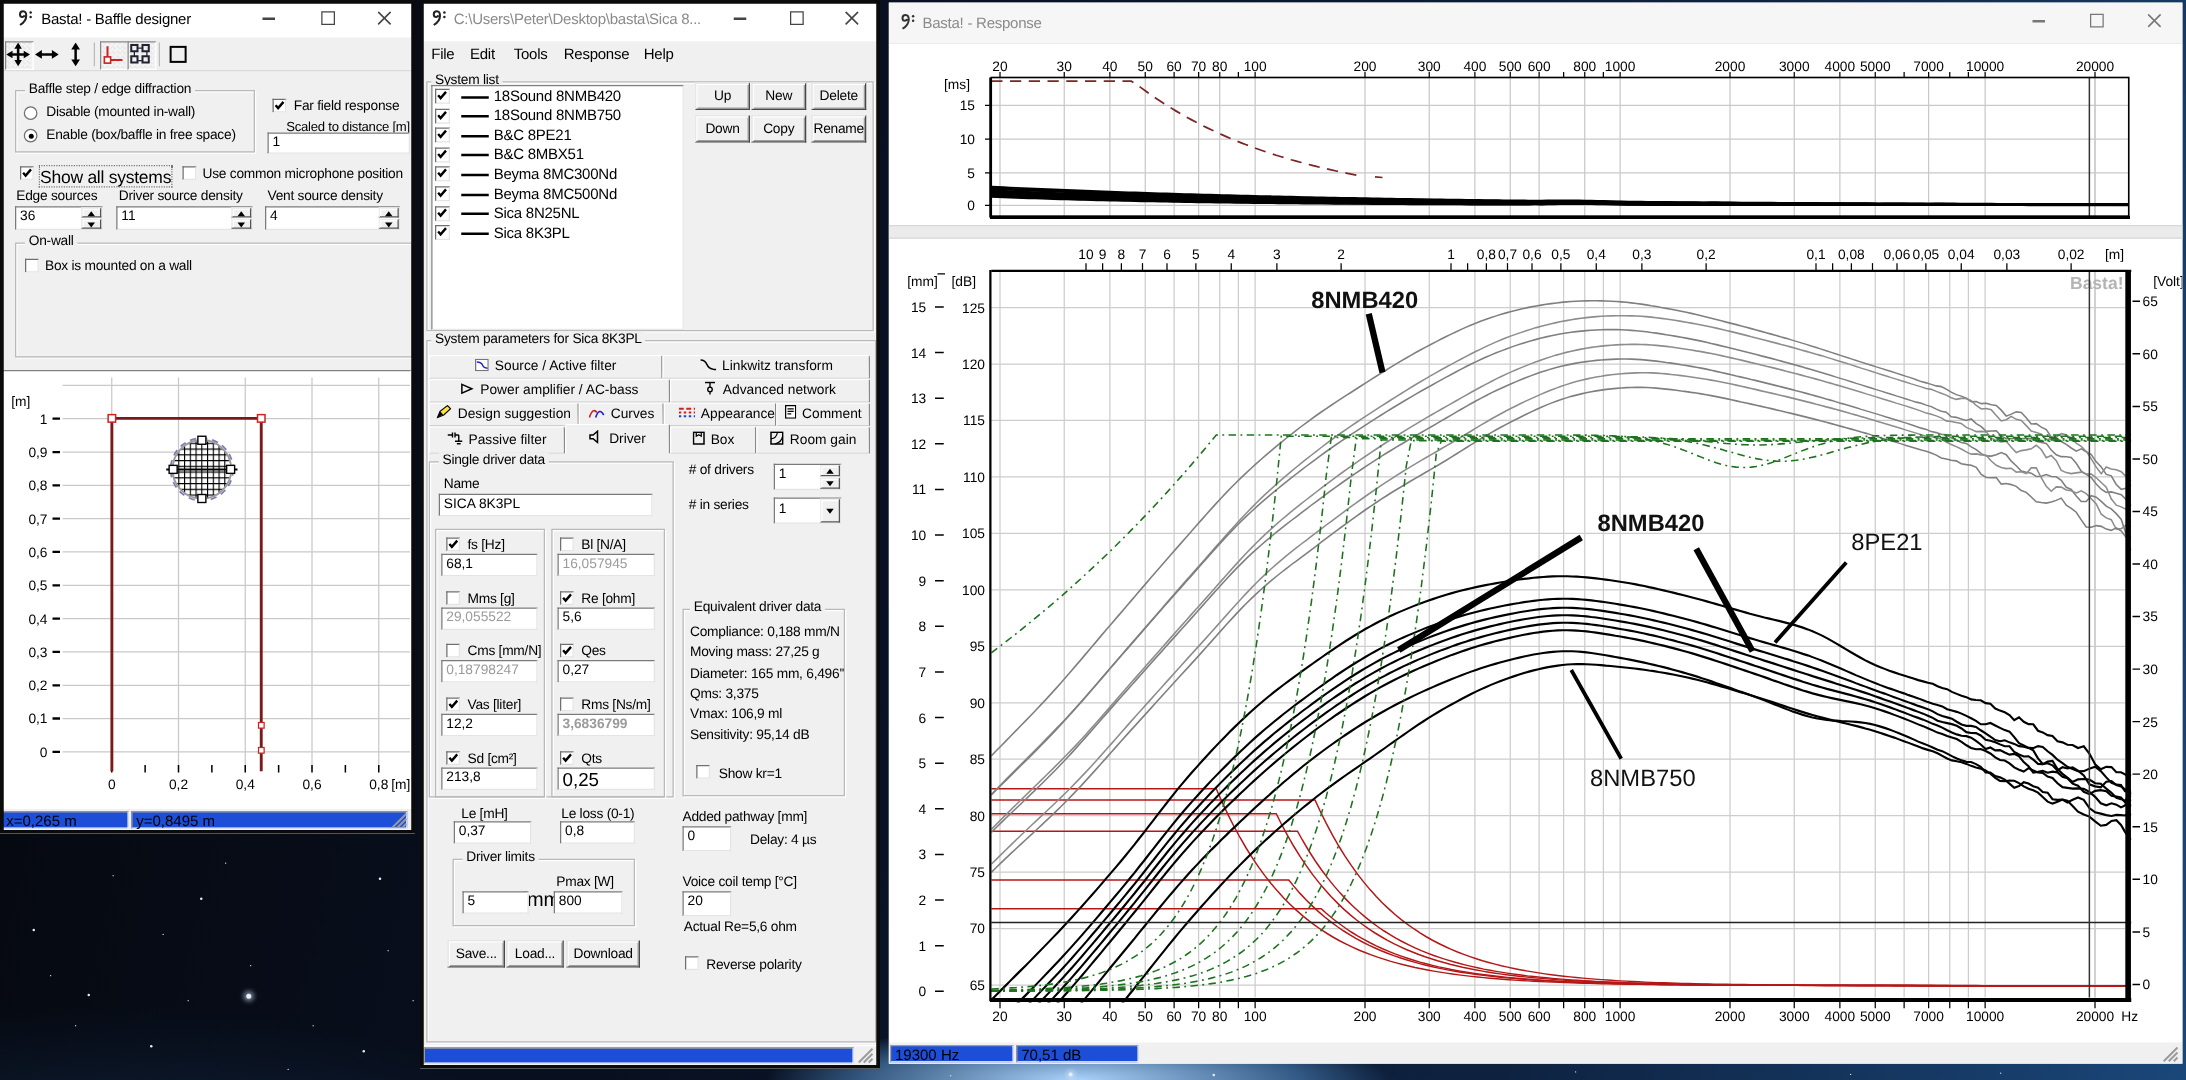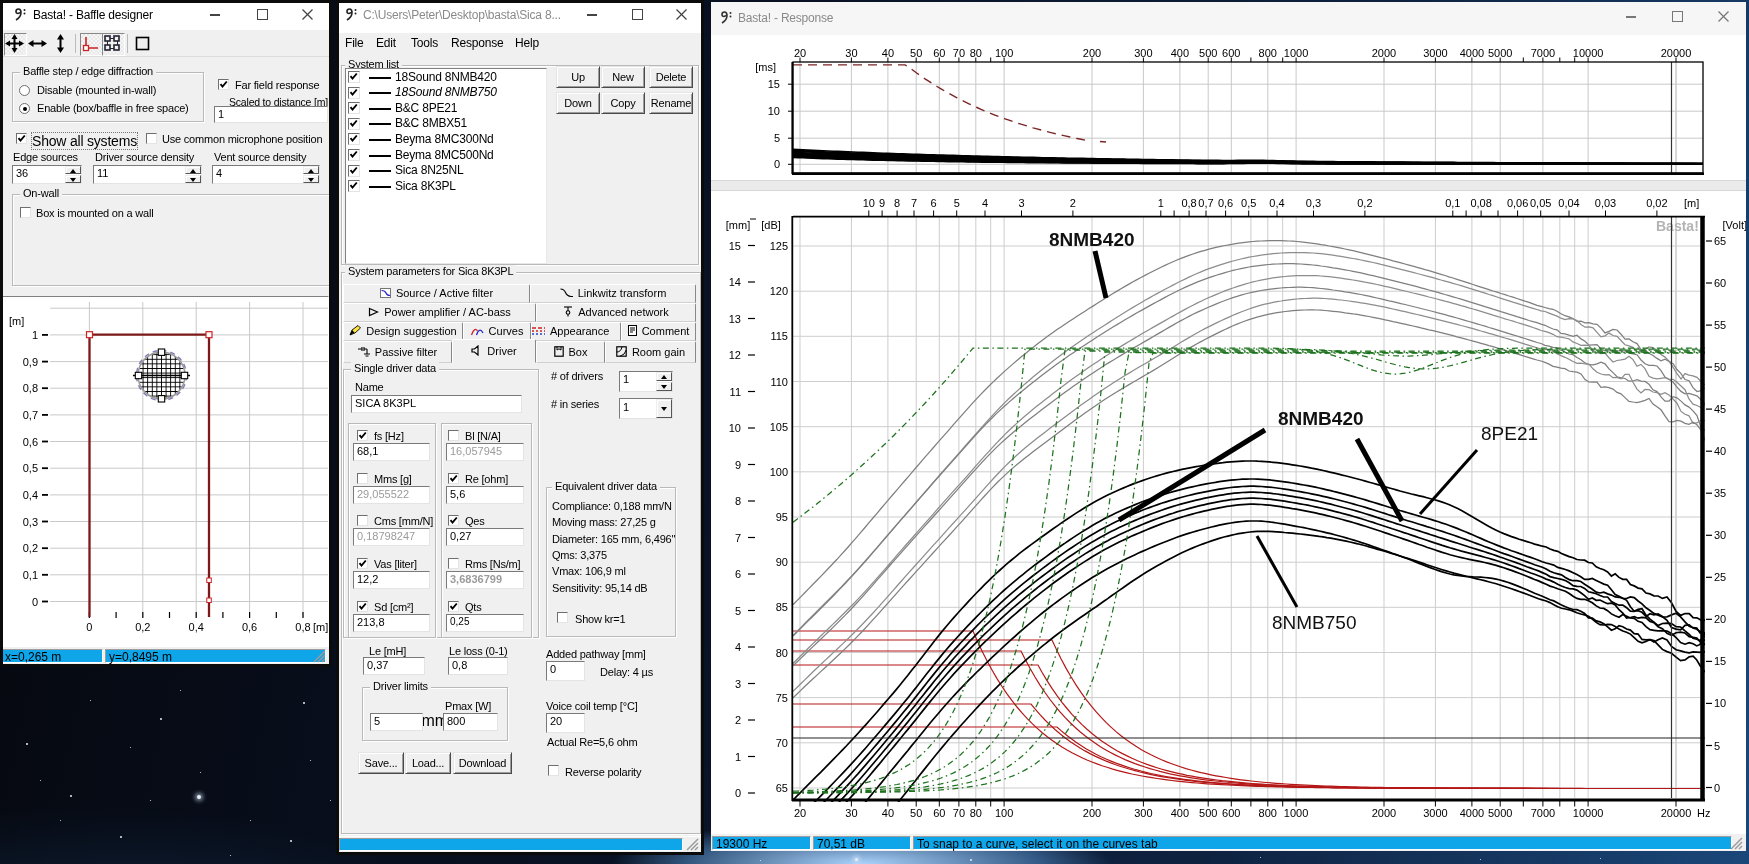--- a/index.html
+++ b/index.html
@@ -9,21 +9,21 @@
  radial-gradient(600px 260px at 80px 1000px, rgba(30,70,120,.55), rgba(0,0,0,0) 75%),
  linear-gradient(103deg,#05070c 0%,#091224 42%,#0e2240 72%,#1a4779 100%);}
 .t{position:absolute;white-space:nowrap;font-family:'Liberation Sans',sans-serif;line-height:1.15;letter-spacing:-0.2px;}
 .tbar{position:absolute;background:#fff;}
 .inp{position:absolute;background:#fff;border:1px solid;border-color:#7a7a7a #e4e4e4 #e4e4e4 #7a7a7a;box-sizing:border-box;font-family:'Liberation Sans',sans-serif;}
 .cb{position:absolute;background:#fff;border:1px solid;border-color:#6f6f6f #e4e4e4 #e4e4e4 #6f6f6f;box-sizing:border-box;}
 .rd{position:absolute;width:11px;height:11px;border-radius:50%;background:#fff;border:1px solid #6f6f6f;box-sizing:border-box;}
 .btn{position:absolute;background:#f0f0f0;border:1px solid;border-color:#e6e6e6 #4a4a4a #4a4a4a #e6e6e6;box-shadow:inset 1px 1px 0 #fff,inset -1px -1px 0 #9d9d9d;box-sizing:border-box;text-align:center;font-family:'Liberation Sans',sans-serif;letter-spacing:-0.2px;}
 .gb{position:absolute;border:1px solid #b9b9b9;box-shadow:inset 1px 1px 0 #fff,1px 1px 0 #fff;box-sizing:border-box;}
 .gbl{background:#f0f0f0;padding:0 3px;font-size:11px;}
-.sf{position:absolute;background:#0ea5e9;border:1px solid;border-color:#9d9d9d #fff #fff #9d9d9d;box-sizing:border-box;}
+.sf{position:absolute;background:#1d4ed8;border:1px solid;border-color:#9d9d9d #fff #fff #9d9d9d;box-sizing:border-box;}
 .sf span{position:absolute;left:3px;top:0px;font-size:12px;white-space:nowrap;font-family:'Liberation Sans',sans-serif;}
 .spb{position:absolute;width:16px;background:#f0f0f0;border:1px solid;border-color:#eee #555 #555 #eee;box-shadow:inset 1px 1px 0 #fff;box-sizing:border-box;}
 .aru{width:0;height:0;border-left:3.5px solid transparent;border-right:3.5px solid transparent;border-bottom:4px solid #000;margin:2px auto 0;}
 .ard{width:0;height:0;border-left:3.5px solid transparent;border-right:3.5px solid transparent;border-top:4px solid #000;margin:2px auto 0;}
 </style></head>
 <body>
 <div style="position:absolute;left:70px;top:795px;width:2px;height:2px;border-radius:50%;background:#e8eef5;"></div>
 <div style="position:absolute;left:160px;top:718px;width:2px;height:2px;border-radius:50%;background:#e8eef5;"></div>
 <div style="position:absolute;left:200px;top:772px;width:1px;height:1px;border-radius:50%;background:#e8eef5;"></div>
 <div style="position:absolute;left:197px;top:795px;width:4px;height:4px;border-radius:50%;background:#e8eef5;box-shadow:0 0 4px 2px rgba(220,235,255,.6);"></div>
@@ -447,23 +447,20 @@
       <line x1="1702.5" y1="216" x2="1702.5" y2="801" stroke="#000" stroke-width="4.5"></line>
       <line x1="792" y1="800" x2="1705" y2="800" stroke="#000" stroke-width="3.2"></line>
     </svg>
     <div style="position:absolute;left:0px;top:832px;width:100%;height:17px;background:#f0f0f0"></div>
     <div class="sf" style="left:1px;top:834px;width:99px;height:14px">
       <span>19300 Hz</span>
     </div>
     <div class="sf" style="left:102px;top:834px;width:98px;height:14px">
       <span>70,51 dB</span>
     </div>
-    <div class="sf" style="left:202px;top:834px;width:819px;height:14px">
-      <span>To snap to a curve, select it on the curves tab</span>
-    </div>
     <svg width="13" height="13" style="position:absolute;left:1019px;top:835px">
       <g stroke="#9a9a9a" stroke-width="1.5">
         <line x1="12" y1="1" x2="1" y2="12"></line>
         <line x1="12" y1="5" x2="5" y2="12"></line>
         <line x1="12" y1="9" x2="9" y2="12"></line>
       </g>
     </svg>
   </div>
 <div style="position:absolute;left:0px;top:0px;width:332px;height:667px;background:#f0f0f0;overflow:hidden;">
     <div class="tbar" style="left:3px;top:3px;right:3px;height:30px"></div>
@@ -731,21 +728,21 @@
       </svg>
     </div>
     <div style="position:absolute;left:33px;top:76.5px;width:22px;height:2px;background:#000"></div>
     <div class="t" style="left:59px;top:70.5px;font-size:12px;color:#000;">18Sound 8NMB420</div>
     <div class="cb" style="left:12px;top:86.6px;width:12px;height:12px;">
       <svg width="9" height="9" style="position:absolute;left:0px;top:0px">
         <path d="M1.5 4.2 L3.5 6.5 L7.8 1.5" stroke="#000" stroke-width="1.9" fill="none"></path>
       </svg>
     </div>
     <div style="position:absolute;left:33px;top:92.1px;width:22px;height:2px;background:#000"></div>
-    <div class="t" style="left:59px;top:86.1px;font-size:12px;color:#000;font-style:italic;">18Sound 8NMB750</div>
+    <div class="t" style="left:59px;top:86.1px;font-size:12px;color:#000;">18Sound 8NMB750</div>
     <div class="cb" style="left:12px;top:102.2px;width:12px;height:12px;">
       <svg width="9" height="9" style="position:absolute;left:0px;top:0px">
         <path d="M1.5 4.2 L3.5 6.5 L7.8 1.5" stroke="#000" stroke-width="1.9" fill="none"></path>
       </svg>
     </div>
     <div style="position:absolute;left:33px;top:107.7px;width:22px;height:2px;background:#000"></div>
     <div class="t" style="left:59px;top:101.7px;font-size:12px;color:#000;">B&amp;C 8PE21</div>
     <div class="cb" style="left:12px;top:117.8px;width:12px;height:12px;">
       <svg width="9" height="9" style="position:absolute;left:0px;top:0px">
         <path d="M1.5 4.2 L3.5 6.5 L7.8 1.5" stroke="#000" stroke-width="1.9" fill="none"></path>
@@ -808,21 +805,21 @@
         </g>
       </svg>Advanced network</div>
     <div style="position:absolute;left:7px;top:322px;width:120px;height:19px;background:#f0f0f0;border:1px solid;border-color:#fff #888 #d0d0d0 #fff;box-sizing:border-box;border-radius:2px 2px 0 0;text-align:center;font-size:11px;font-family:'Liberation Sans',sans-serif;line-height:17px;white-space:nowrap"><svg width="12" height="11" style="margin-right:5px;vertical-align:-1px">
         <path d="M1 10 L3 5 L9 0.5 L11.5 3 L6 8 Z" fill="#ffe23e" stroke="#000" stroke-width="0.9"></path>
         <path d="M1 10 L3 5 L5.5 7.5 Z" fill="#000"></path>
       </svg>Design suggestion</div>
     <div style="position:absolute;left:127px;top:322px;width:68px;height:19px;background:#f0f0f0;border:1px solid;border-color:#fff #888 #d0d0d0 #fff;box-sizing:border-box;border-radius:2px 2px 0 0;text-align:center;font-size:11px;font-family:'Liberation Sans',sans-serif;line-height:17px;white-space:nowrap"><svg width="13" height="10" style="margin-right:5px;vertical-align:-1px">
         <path d="M0.5 9 Q3.5 0.5 6.5 5" fill="none" stroke="#cc2222" stroke-width="1.3"></path>
         <path d="M5.5 9 Q8.5 0.5 12 7" fill="none" stroke="#2222cc" stroke-width="1.3"></path>
       </svg>Curves</div>
-    <div style="position:absolute;left:195px;top:322px;width:90px;height:19px;background:#f0f0f0;border:1px solid;border-color:#fff #888 #d0d0d0 #fff;box-sizing:border-box;border-radius:2px 2px 0 0;text-align:left;font-size:11px;font-family:'Liberation Sans',sans-serif;line-height:17px;white-space:nowrap"><svg width="13" height="10" style="margin-right:5px;vertical-align:-1px">
+    <div style="position:absolute;left:195px;top:322px;width:90px;height:19px;background:#f0f0f0;border:1px solid;border-color:#fff #888 #d0d0d0 #fff;box-sizing:border-box;border-radius:2px 2px 0 0;text-align:right;font-size:11px;font-family:'Liberation Sans',sans-serif;line-height:17px;white-space:nowrap"><svg width="13" height="10" style="margin-right:5px;vertical-align:-1px">
         <g stroke-width="1.6">
           <line x1="0" y1="2" x2="13" y2="2" stroke="#cc2222" stroke-dasharray="4 2"></line>
           <line x1="0" y1="5" x2="13" y2="5" stroke="#cc2222" stroke-dasharray="2 2"></line>
           <line x1="0" y1="8" x2="13" y2="8" stroke="#2244cc" stroke-dasharray="2 2"></line>
         </g>
       </svg>Appearance</div>
     <div style="position:absolute;left:285px;top:322px;width:75px;height:19px;background:#f0f0f0;border:1px solid;border-color:#fff #888 #d0d0d0 #fff;box-sizing:border-box;border-radius:2px 2px 0 0;text-align:center;font-size:11px;font-family:'Liberation Sans',sans-serif;line-height:17px;white-space:nowrap"><svg width="9" height="11" style="margin-right:5px;vertical-align:-1px">
         <rect x="0.5" y="0.5" width="8" height="10" fill="#fff" stroke="#000"></rect>
         <g stroke="#000">
           <line x1="2" y1="3" x2="7" y2="3"></line>
@@ -922,21 +919,21 @@
     <div class="inp" style="left:17px;top:613.8px;width:77px;height:18px;">
       <span style="position:absolute;left:3px;top:1px;color:#000;font-size:11px;white-space:nowrap">213,8</span>
     </div>
     <div class="cb" style="left:112px;top:600.8px;width:11px;height:11px;">
       <svg width="9" height="9" style="position:absolute;left:0px;top:0px">
         <path d="M1.5 4.2 L3.5 6.5 L7.8 1.5" stroke="#000" stroke-width="1.9" fill="none"></path>
       </svg>
     </div>
     <div class="t" style="left:129px;top:600.8px;font-size:11px;color:#000;">Qts</div>
     <div class="inp" style="left:110px;top:613.8px;width:78px;height:18px;">
-      <span style="position:absolute;left:3px;top:1px;color:#000;font-size:10px;white-space:nowrap">0,25</span>
+      <span style="position:absolute;left:3px;top:1px;color:#000;font-size:15px;white-space:nowrap">0,25</span>
     </div>
     <div class="t" style="left:33px;top:645px;font-size:11px;color:#000;">Le [mH]</div>
     <div class="t" style="left:113px;top:645px;font-size:11px;color:#000;">Le loss (0-1)</div>
     <div class="inp" style="left:27px;top:657px;width:62px;height:18px;">
       <span style="position:absolute;left:3px;top:1px;color:#000;font-size:11px;white-space:nowrap">0,37</span>
     </div>
     <div class="inp" style="left:112px;top:657px;width:60px;height:18px;">
       <span style="position:absolute;left:3px;top:1px;color:#000;font-size:11px;white-space:nowrap">0,8</span>
     </div>
     <div class="gb" style="left:26px;top:687px;width:146px;height:54px;"></div>

